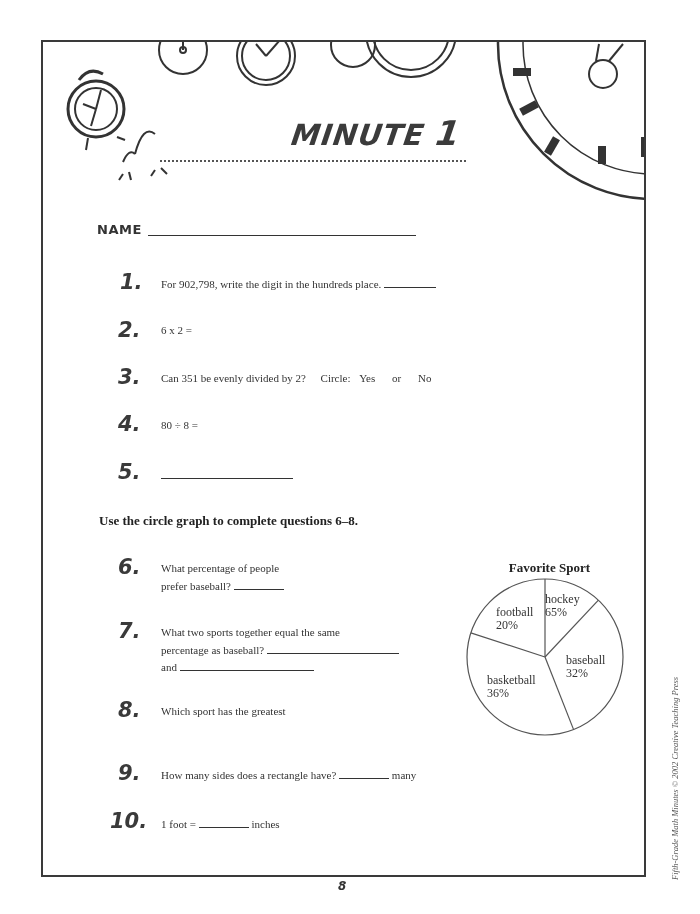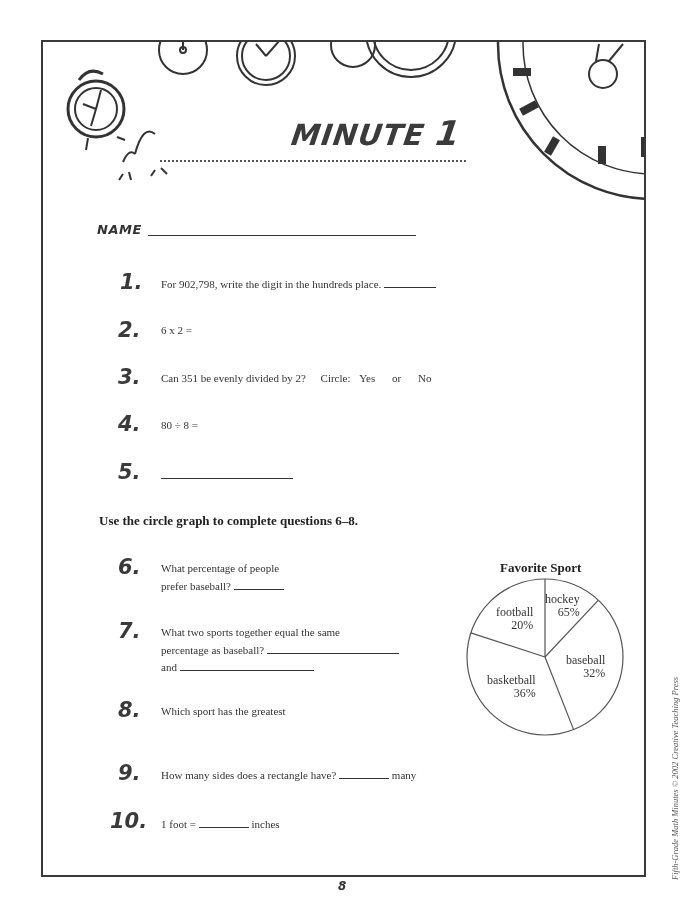--- a/index.html
+++ b/index.html
@@ -8,31 +8,31 @@
   .frame { position: absolute; left: 41px; top: 40px; width: 605px; height: 837px;
            border: 2px solid #3a3a3a; box-sizing: border-box; overflow: hidden; }
   .deco { position: absolute; left: 0; top: 0; }
   .title { position: absolute; left: 292px; top: 113px; font-family: "DejaVu Sans", sans-serif;
            font-weight: bold; font-style: italic; font-size: 29px; color: #3b3b3b;
            letter-spacing: 1px; transform: skewX(-8deg); }
   .title .big { font-size: 34px; }
   .dotline { position: absolute; left: 160px; top: 160px; width: 306px; height: 0;
              border-top: 2px dotted #555; }
   .name-label { position: absolute; left: 97px; top: 222px; font-family: "DejaVu Sans", sans-serif;
-                font-weight: bold; font-style: italic; font-size: 13px; color: #333; letter-spacing: 0.5px; }
+                font-weight: bold; font-size: 13px; color: #333; letter-spacing: 0.5px; }
   .name-line { position: absolute; left: 148px; top: 235px; width: 268px; height: 0; border-top: 1.3px solid #333; }
   .qnum { position: absolute; font-family: "DejaVu Sans", sans-serif; font-weight: bold;
           font-style: italic; font-size: 21px; color: #3a3a3a; }
   .qtext { position: absolute; left: 161px; font-size: 11px; line-height: 16.5px; color: #333; white-space: nowrap; }
   .blank { display: inline-block; border-bottom: 1px solid #333; height: 12px; vertical-align: baseline; }
   .instruction { position: absolute; left: 99px; top: 513px; font-size: 13px; color: #222; font-weight: bold; }
-  .chart-title { position: absolute; left: 500px; top: 560px; width: 90px; text-align: left;
+  .chart-title { position: absolute; left: 500px; top: 560px; width: 90px; text-align: right;
                  font-size: 13px; font-weight: bold; color: #222; }
   .pie { position: absolute; left: 465px; top: 577px; }
-  .plabel { position: absolute; font-size: 12px; line-height: 13px; text-align: right; color: #333; }
+  .plabel { position: absolute; font-size: 12px; line-height: 13px; text-align: left; color: #333; }
   .credit { position: absolute; left: 670px; top: 880px; transform-origin: 0 0; transform: rotate(-90deg);
             font-size: 8.5px; font-style: italic; color: #555; white-space: nowrap; }
   .pagenum { position: absolute; left: 338px; top: 879px; font-family: "DejaVu Sans", sans-serif;
              font-weight: bold; font-style: italic; font-size: 12px; color: #333; }
 </style>
 </head>
 <body>
 
 <div class="frame">
 

